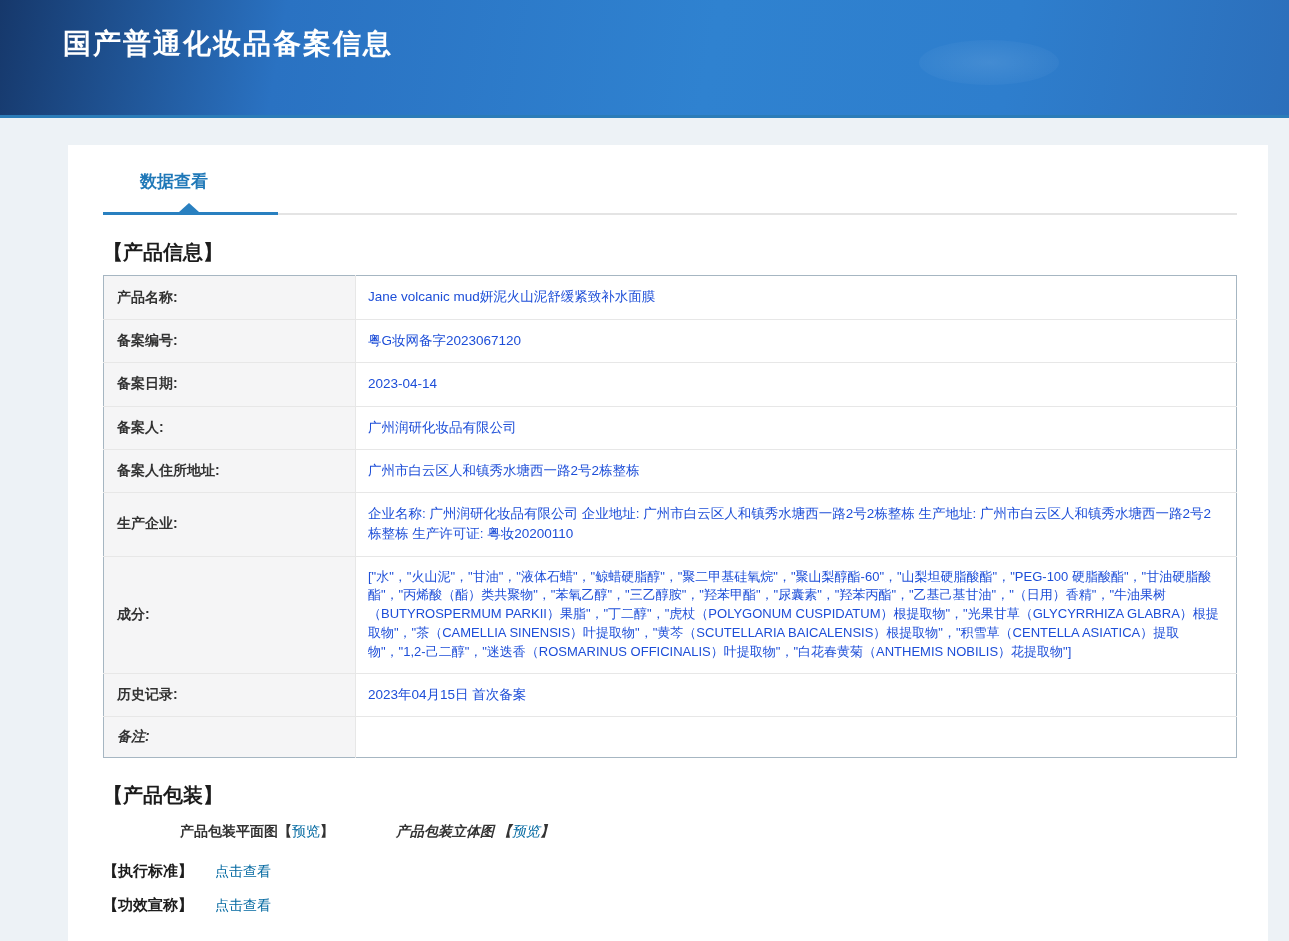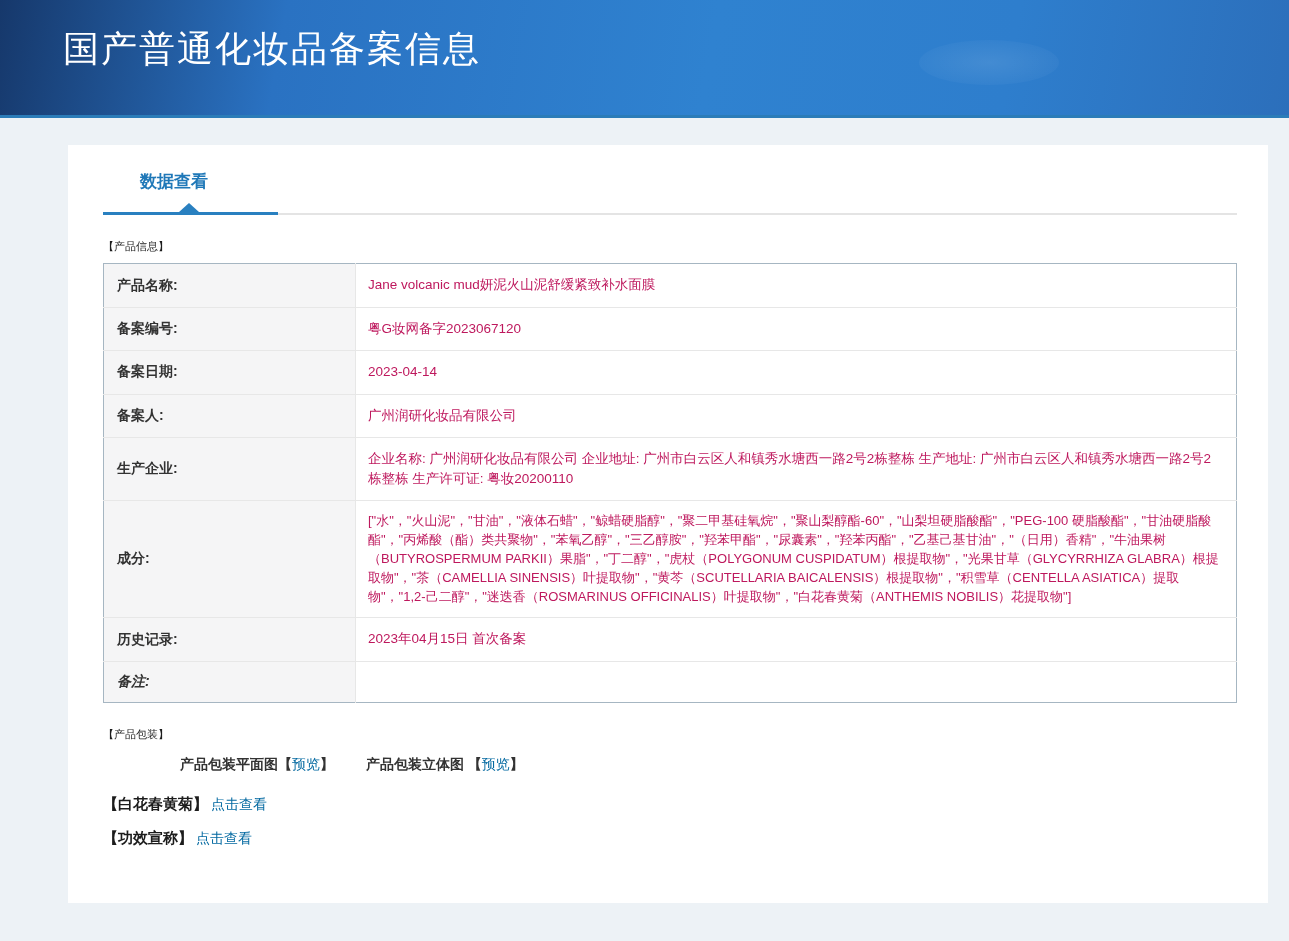--- a/index.html
+++ b/index.html
@@ -16,22 +16,22 @@
     border-bottom: 3px solid #2b7cb8;
     position: relative;
   }
   .page-header .glow {
     position: absolute; right: 230px; top: 40px;
     width: 140px; height: 45px; border-radius: 50%;
     background: radial-gradient(ellipse, rgba(255,255,255,0.10), rgba(255,255,255,0));
   }
   .page-title {
     color: #ffffff;
-    font-size: 36px;
-    font-weight: normal;
+    font-size: 28px;
+    font-weight: bold;
     padding: 25px 0 0 63px;
     letter-spacing: 2px;
   }
   
   .card {
     background: #ffffff;
     width: 1200px;
     margin: 27px 0 0 68px;
     min-height: 758px;
     padding: 25px 31px 40px 35px;
@@ -58,22 +58,22 @@
   }
   .tab-rule .caret-up {
     position: absolute; left: 76px; bottom: 1px;
     width: 0; height: 0;
     border-left: 10px solid transparent;
     border-right: 10px solid transparent;
     border-bottom: 9px solid #2980c0;
   }
   
   .section-heading {
-    font-size: 11px;
-    font-weight: normal;
+    font-size: 20px;
+    font-weight: bold;
     color: #1c1c1c;
     margin-top: 24px;
   }
   
   .info-table {
     width: 1134px;
     border-collapse: collapse;
     margin-top: 9px;
     border: 1px solid #a6b6c2;
   }
@@ -86,49 +86,49 @@
   .info-table td.lbl {
     width: 252px;
     background: #f5f5f6;
     border-right: 1px solid #e7e7e7;
     font-weight: bold;
     color: #333333;
     font-size: 14px;
     padding: 11px 2px 11px 13px;
   }
   .info-table td.val {
-    color: #be185d;
+    color: #1d4ed8;
     padding: 11px 14px 11px 12px;
     line-height: 1.5;
   }
   .info-table tr { height: 40px; }
   .info-table tr.tall { height: 44px; }
   
   .packaging-line {
     margin-top: 14px;
     padding-left: 77px;
     font-size: 14px;
     color: #333333;
   }
   .pack-item { display: inline-block; font-weight: bold; }
-  .pack-item + .pack-item { margin-left: 28px; }
+  .pack-item + .pack-item { margin-left: 58px; font-style: italic; }
   .bracket { color: #333333; font-weight: bold; }
   a.link, .link {
     color: #0369a1;
     text-decoration: none;
     cursor: pointer;
     font-weight: normal;
   }
   .std-line {
     margin-top: 21px;
     font-size: 15px;
     font-weight: bold;
     color: #1c1c1c;
   }
-  .std-line .link { font-size: 14px; margin-left: 3px; }
+  .std-line .link { font-size: 14px; margin-left: 22px; }
 </style>
 </head>
 <body>
 
 <div class="page-header">
   <div class="glow"></div>
   <div class="page-title">国产普通化妆品备案信息</div>
 </div>
 
 <div class="card">
@@ -153,20 +153,24 @@
     </tr>
     <tr>
       <td class="lbl">备案日期:</td>
       <td class="val">2023-04-14</td>
     </tr>
     <tr>
       <td class="lbl">备案人:</td>
       <td class="val">广州润研化妆品有限公司</td>
     </tr>
     <tr>
+      <td class="lbl">备案人住所地址:</td>
+      <td class="val">广州市白云区人和镇秀水塘西一路2号2栋整栋</td>
+    </tr>
+    <tr>
       <td class="lbl">生产企业:</td>
       <td class="val">企业名称: 广州润研化妆品有限公司 企业地址: 广州市白云区人和镇秀水塘西一路2号2栋整栋 生产地址: 广州市白云区人和镇秀水塘西一路2号2栋整栋 生产许可证: 粤妆20200110</td>
     </tr>
     <tr>
       <td class="lbl">成分:</td>
       <td class="val" style="font-size:13px; line-height:1.45;">["水"，"火山泥"，"甘油"，"液体石蜡"，"鲸蜡硬脂醇"，"聚二甲基硅氧烷"，"聚山梨醇酯-60"，"山梨坦硬脂酸酯"，"PEG-100 硬脂酸酯"，"甘油硬脂酸酯"，"丙烯酸（酯）类共聚物"，"苯氧乙醇"，"三乙醇胺"，"羟苯甲酯"，"尿囊素"，"羟苯丙酯"，"乙基己基甘油"，"（日用）香精"，"牛油果树（BUTYROSPERMUM PARKII）果脂"，"丁二醇"，"虎杖（POLYGONUM CUSPIDATUM）根提取物"，"光果甘草（GLYCYRRHIZA GLABRA）根提取物"，"茶（CAMELLIA SINENSIS）叶提取物"，"黄芩（SCUTELLARIA BAICALENSIS）根提取物"，"积雪草（CENTELLA ASIATICA）提取物"，"1,2-己二醇"，"迷迭香（ROSMARINUS OFFICINALIS）叶提取物"，"白花春黄菊（ANTHEMIS NOBILIS）花提取物"]</td>
     </tr>
     <tr>
       <td class="lbl">历史记录:</td>
       <td class="val">2023年04月15日 首次备案</td>
@@ -179,20 +183,20 @@
     </table>
 
   <div class="section-heading">【产品包装】</div>
 
   <div class="packaging-line">
     <span class="pack-item"><span>产品包装平面图</span><span class="bracket">【</span><span class="link">预览</span><span class="bracket">】</span></span>
     <span class="pack-item"><span>产品包装立体图 </span><span class="bracket">【</span><span class="link">预览</span><span class="bracket">】</span></span>
   </div>
 
   <div class="std-line">
-    <span>【白花春黄菊】</span><span class="link">点击查看</span>
+    <span>【执行标准】</span><span class="link">点击查看</span>
   </div>
 
   <div class="std-line" style="margin-top:15px;">
     <span>【功效宣称】</span><span class="link">点击查看</span>
   </div>
 
 </div>
 
 </body></html>

